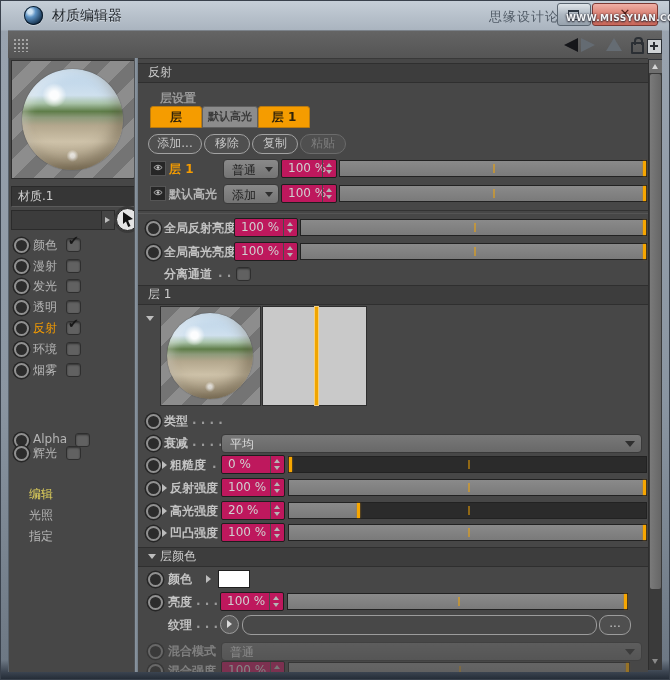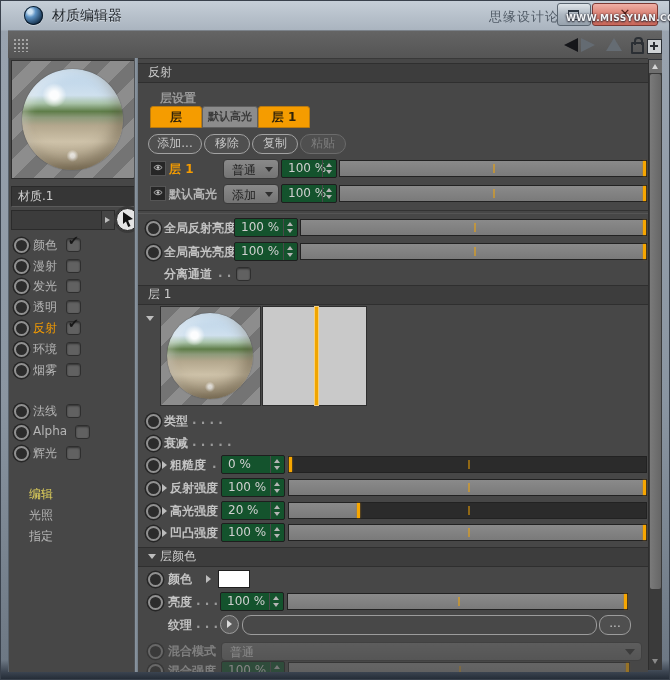--- a/index.html
+++ b/index.html
@@ -75,21 +75,21 @@
   .caret-down{display:inline-block;width:0;height:0;border-top:5px solid #bdbdbd;border-left:4px solid transparent;border-right:4px solid transparent;vertical-align:middle;margin-right:4px;}
   .caret-right{display:inline-block;width:0;height:0;border-left:5px solid #bdbdbd;border-top:4px solid transparent;border-bottom:4px solid transparent;}
   .label-dim{color:#9a9a9a;}
   .tab{position:absolute;top:0;height:20px;border-radius:3px 3px 0 0;text-align:center;line-height:20px;font-weight:bold;}
   .tab.on{background:#F59C00;color:#30230a;border:1px solid #b97a10;}
   .tab.off{background:#8c8c8c;color:#3c3c3c;border:1px solid #5f5f5f;}
   .pill-btn{position:absolute;top:0;height:18px;border:1px solid #a2a2a2;border-radius:10px;background:#4f4f4f;
     color:#c6c6c6;text-align:center;line-height:17px;}
   .pill-btn.disabled{border-color:#6b6b6b;color:#7d7d7d;}
   .eye-box{position:absolute;width:14px;height:13px;background:#262626;border:1px solid #555;}
-  .val{position:absolute;height:17px;background:#14532d;border:1px solid #1e1e1e;border-radius:2px;color:#d0d0d0;}
+  .val{position:absolute;height:17px;background:#be185d;border:1px solid #1e1e1e;border-radius:2px;color:#d0d0d0;}
   .val .v{position:absolute;left:6px;top:1px;}
   .spin{position:absolute;right:0;top:0;bottom:0;width:13px;border-left:1px solid #4a4a4a;}
   .spin i{position:absolute;left:3px;width:0;height:0;}
   .spin .up{top:3px;border-bottom:4px solid #b5b5b5;border-left:3.5px solid transparent;border-right:3.5px solid transparent;}
   .spin .dn{bottom:3px;border-top:4px solid #b5b5b5;border-left:3.5px solid transparent;border-right:3.5px solid transparent;}
   .slider{position:absolute;height:15px;background:#2b2b2b;border:1px solid #222;}
   .slider .fill{position:absolute;left:0;top:0;bottom:0;background:linear-gradient(#8a8a8a,#7a7a7a);}
   .slider .tick{position:absolute;left:50%;top:3px;bottom:3px;width:2px;background:rgba(247,166,0,.5);}
   .slider .handle{position:absolute;top:0;bottom:0;width:3px;background:#F7A600;box-shadow:0 0 2px #c57f00;}
   .dd-s{position:absolute;height:18px;border-radius:4px;background:linear-gradient(#8a8a8a,#747474);border:1px solid #3a3a3a;color:#222;}
@@ -201,28 +201,21 @@
           <span class="tick-glyph"></span>
         </span>
       </div>
     <div class="ch-row" style="top:302px">
         <span class="radio"></span>
         <span class="ch-label">烟雾</span>
         <span class="checkbox">
           <span class="tick-glyph"></span>
         </span>
       </div>
-    <div class="ch-row" style="top:343px">
-        <span class="radio"></span>
-        <span class="ch-label">法线</span>
-        <span class="checkbox">
-          <span class="tick-glyph"></span>
-        </span>
-      </div>
-    <div class="ch-row" style="top:364px">
+    <div class="ch-row" style="top:372px">
         <span class="radio"></span>
         <span class="ch-label">Alpha</span>
         <span class="checkbox" style="left:66px">
           <span class="tick-glyph"></span>
         </span>
       </div>
     <div class="ch-row" style="top:385px">
         <span class="radio"></span>
         <span class="ch-label">辉光</span>
         <span class="checkbox">
@@ -356,20 +349,24 @@
 
     <div class="prow" style="top:353px">
       <span class="radio" style="position:absolute;left:8px;top:2px"></span>
       <span class="row-label" style="left:26px">类型</span>
         <span class="row-label label-dim" style="left:54px">. . . .</span>
     </div>
     <div class="prow" style="top:375px">
       <span class="radio" style="position:absolute;left:8px;top:2px"></span>
       <span class="row-label" style="left:26px">衰减</span>
         <span class="row-label label-dim" style="left:54px">. . . . .</span>
+      <div class="dd-w" style="left:83px;width:419px;top:0">
+          <span class="t">平均</span>
+          <i class="caret"></i>
+        </div>
     </div>
 
     <div class="prow" style="top:397px">
       <span class="radio" style="position:absolute;left:8px;top:2px"></span>
         <span class="caret-right" style="position:absolute;left:24px;top:5px"></span>
       <span class="row-label" style="left:32px">粗糙度</span>
         <span class="row-label label-dim" style="left:74px">. .</span>
       <div class="val" style="left:83px;width:62px;top:-1px">
           <span class="v">0 %</span>
           <span class="spin">

